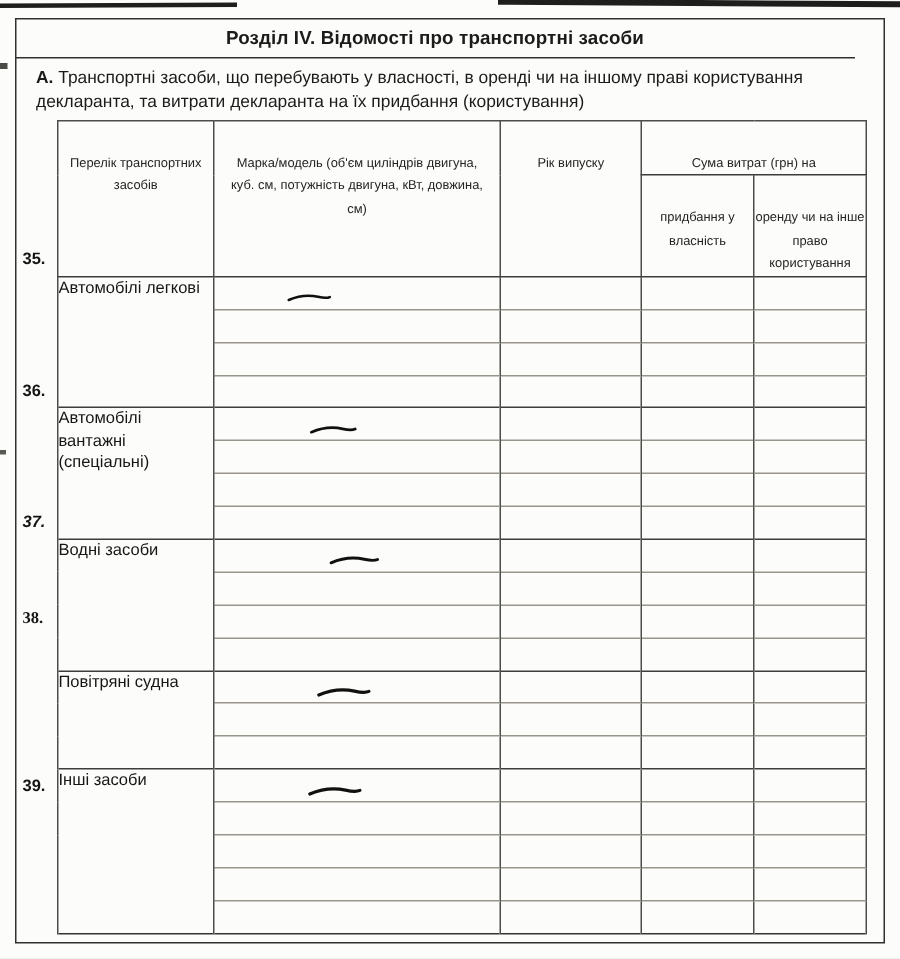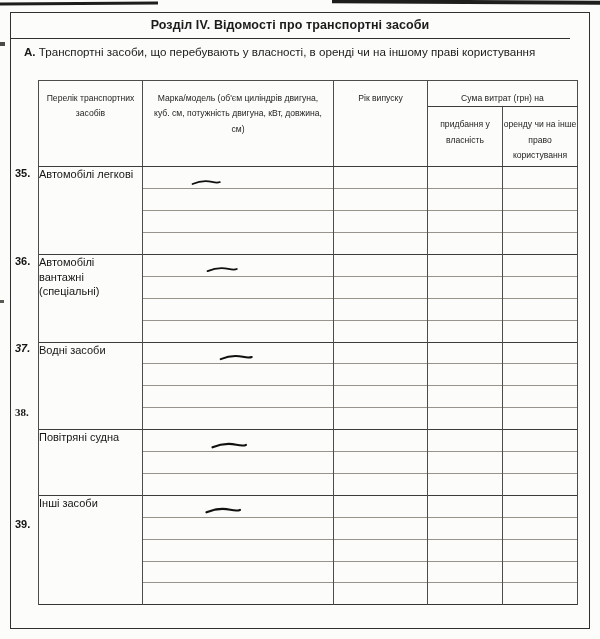--- a/index.html
+++ b/index.html
@@ -37,21 +37,21 @@
     position:absolute; left:38px; top:80px;
     width:539px; border-collapse:collapse; table-layout:fixed;
     border:1.4px solid #343432;
   }
   table.vt th, table.vt td {
     box-sizing:border-box; padding:0; overflow:hidden;
     border-left:1px solid #4c4c48; border-right:1px solid #4c4c48;
   }
   table.vt th {
     font-weight:normal; font-size:8.6px; line-height:1.8; color:#252523;
-    text-align:center; vertical-align:top; padding-top:10px;
+    text-align:center; vertical-align:top; padding-top:20px;
     border-bottom:1.1px solid #3c3c3a; border-top:1px solid #4c4c48;
   }
   th.costs-group { padding-top:4px; line-height:1.4; }
   
   table.vt td { border-top:1px solid #98948c; }
   tr.cat-start td { border-top:1.2px solid #3c3c3a; }
   td.cat-cell {
     vertical-align:top; text-align:left;
     padding:4px 4px 0 9px; font-size:11px; line-height:1.32; color:#161614;
   }
@@ -74,20 +74,21 @@
 
   <div class="frame"></div>
 
   <div class="title-strip">
     <span>Розділ IV. Відомості про транспортні засоби</span>
   </div>
 
   <div class="section-note">
     <b>А.</b>
     <span>Транспортні засоби, що перебувають у власності, в оренді чи на іншому праві користування</span><br>
+    <span>декларанта, та витрати декларанта на їх придбання (користування)</span>
   </div>
 
   <table class="vt">
     <colgroup>
       <col style="width:104px">
         <col style="width:191px">
         <col style="width:94px">
       <col style="width:75px">
         <col style="width:75px">
     </colgroup>

